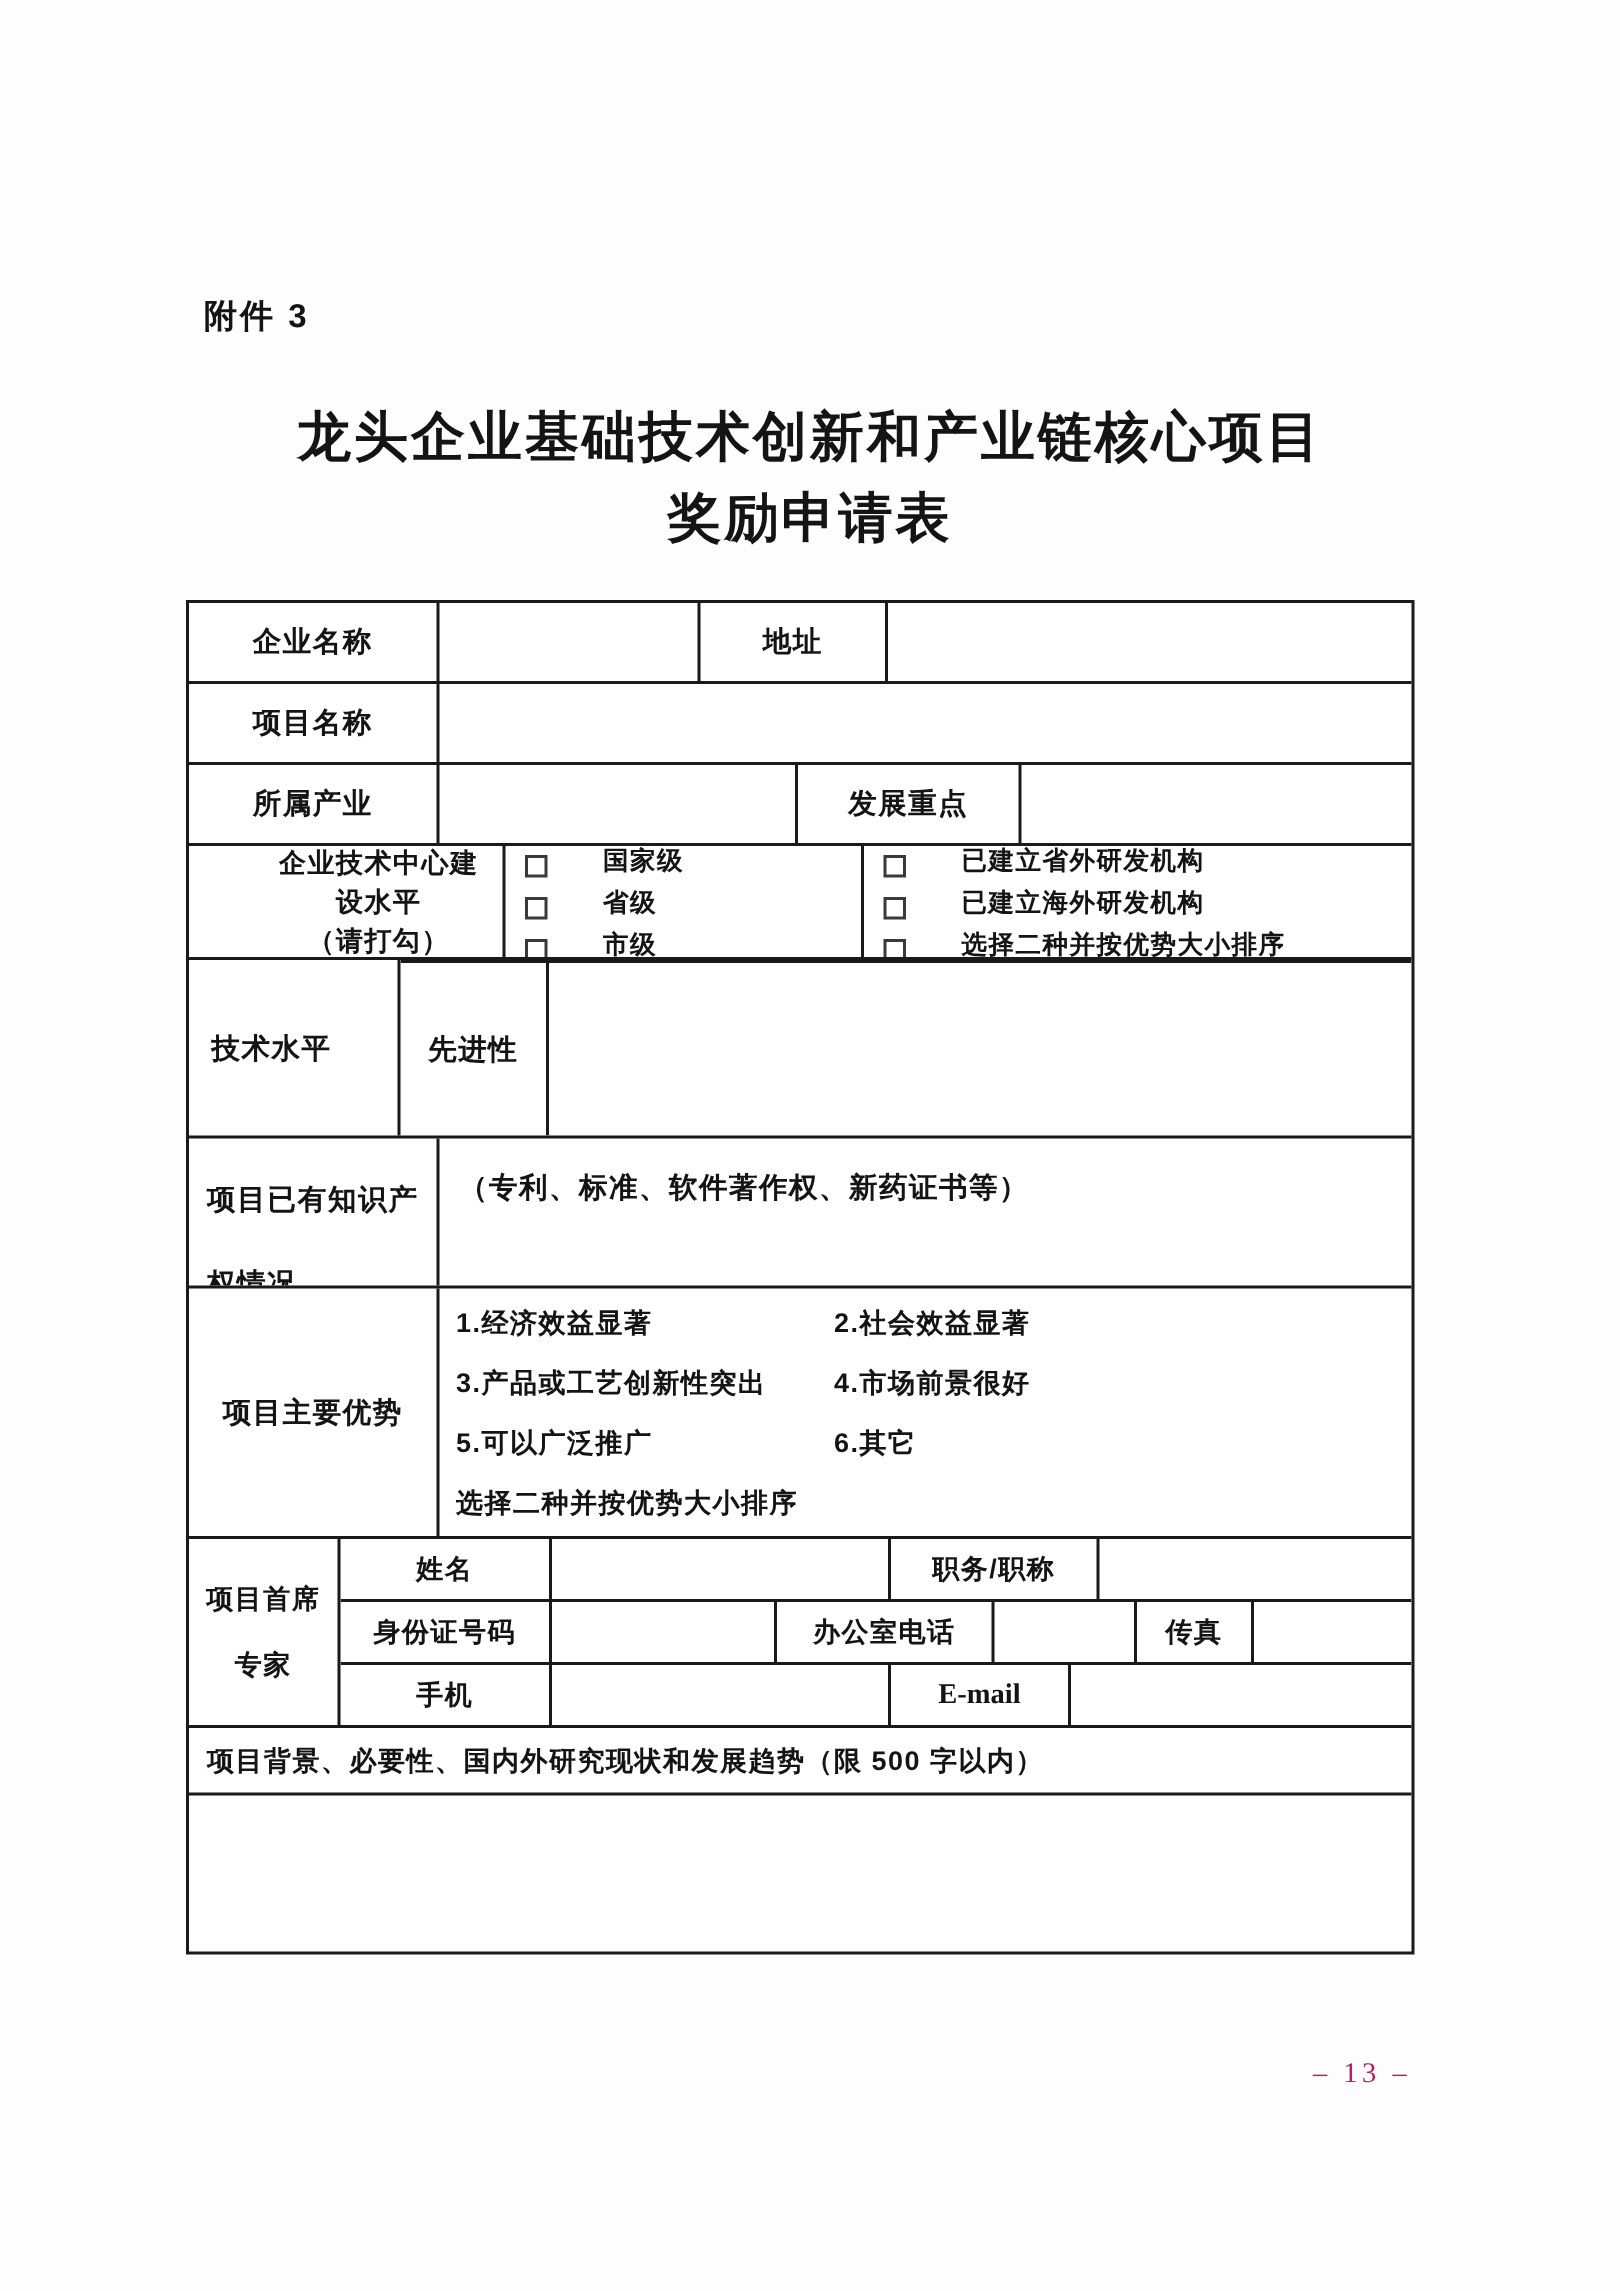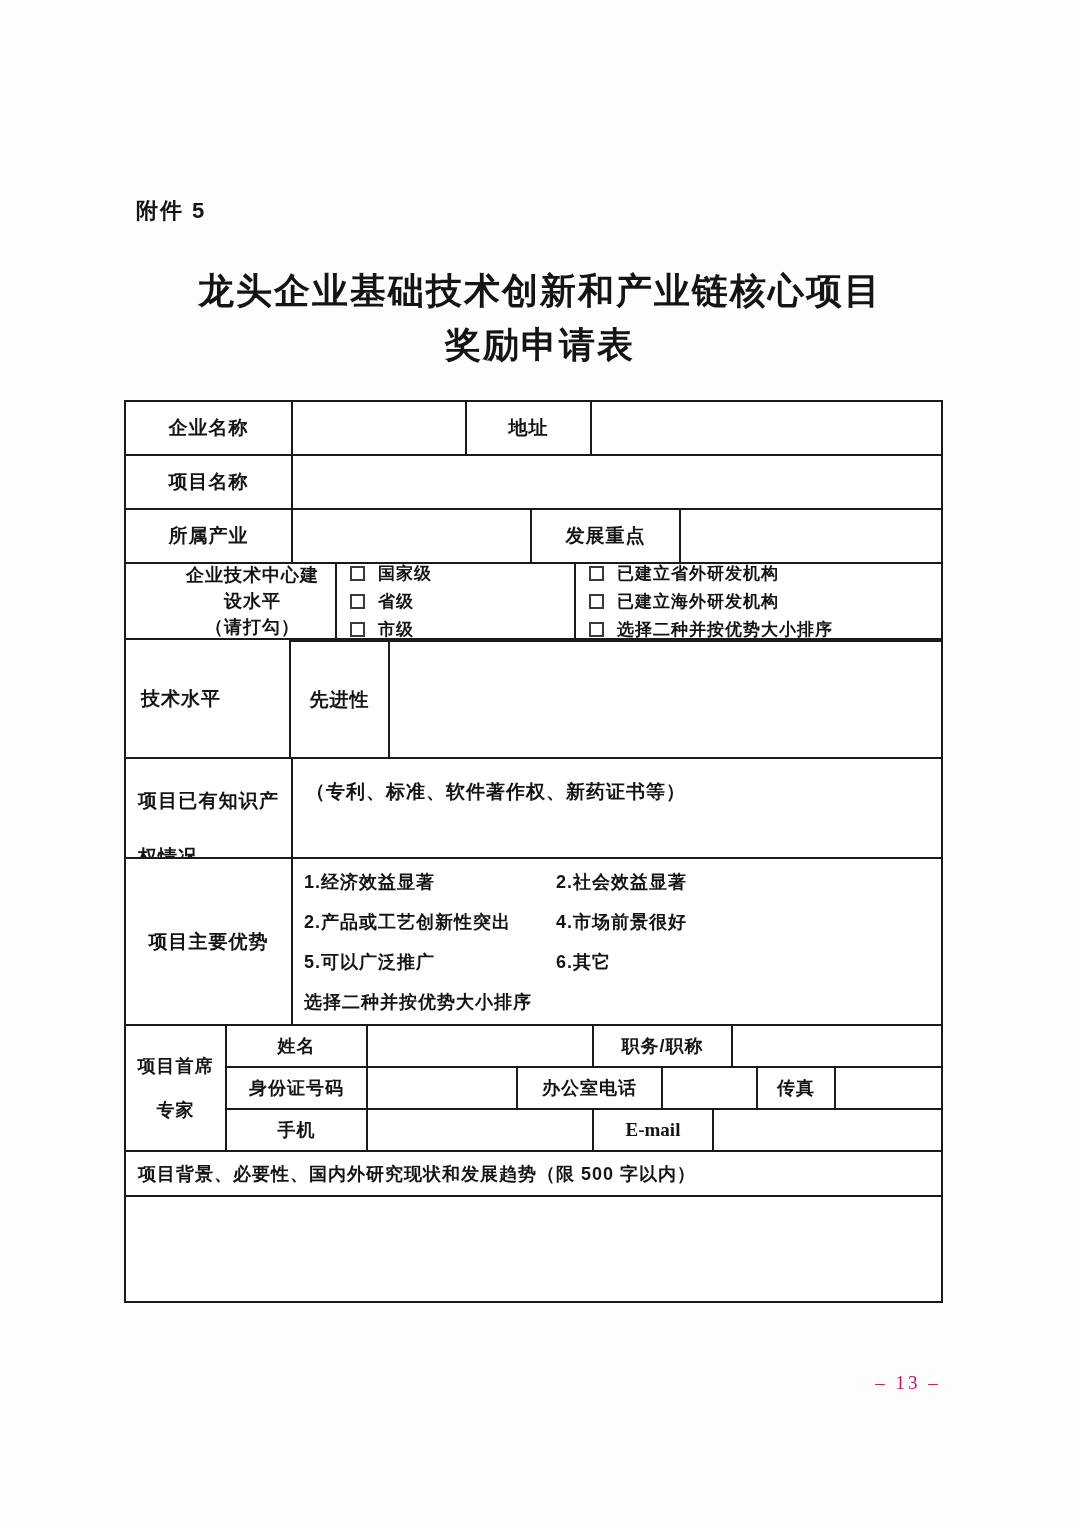--- a/index.html
+++ b/index.html
@@ -30,21 +30,21 @@
   .c.cfirst{border-left:none;}
   .fill{flex:1 1 auto;}
   .pre{white-space:pre-line; text-align:center; line-height:26px;}
   .stack{flex-direction:column; align-items:stretch; padding:0;}
   .srow{display:flex; align-items:stretch; border-top:2px solid #1a1a1a; flex:1 1 auto;}
   .srow.sfirst{border-top:none;}
   .chks{
     flex-direction:column; align-items:flex-start; justify-content:center;
     padding-left:13px; gap:5px; font-size:17px;
   }
-  .chk-line{display:flex; align-items:center;}
+  .chk-line{display:flex; align-items:flex-end;gap:24px;}
   .chk-box{
     width:11px; height:11px; border:2px solid #3a3a3a; display:inline-block;
     margin-right:13px; flex:0 0 auto;
   }
   .lleft{justify-content:flex-start; padding-left:15px; text-align:left;}
   .iplabel{
     display:block; padding:14px 12px 0 12px; text-align:justify; line-height:56px;
   }
   .iphint{
     align-items:flex-start; justify-content:flex-start; padding:20px 0 0 13px;
@@ -61,21 +61,21 @@
     position:absolute; left:858px; top:1372px; width:100px; text-align:center;
     font-family:"Liberation Serif", serif; font-size:19px; letter-spacing:3px;
     color:#be185d;
   }
 </style>
 </head>
 <body>
 
 <div class="doc">
 
-  <div class="attach">附件 5</div>
+  <div class="attach">附件 3</div>
 
   <div class="title">
     <div>龙头企业基础技术创新和产业链核心项目</div>
     <div>奖励申请表</div>
   </div>
 
   <div class="ftable">
 
     <div class="trow rfirst" style="height:52px;">
       <div class="c cfirst" style="width:165px;">企业名称</div>
@@ -124,40 +124,40 @@
           <span>已建立海外研发机构</span>
         </div>
         <div class="chk-line">
           <span class="chk-box"></span>
           <span>选择二种并按优势大小排序</span>
         </div>
       </div>
     </div>
 
     <div class="trow" style="height:117px;">
-      <div class="c cfirst lleft" style="width:163px;">技术水平</div>
+      <div class="c cfirst lleft" style="width:139px;">技术水平</div>
       <div class="c fill stack">
         <div class="srow">
           <div class="c cfirst" style="width:97px;">先进性</div>
           <div class="c fill"></div>
         </div>
       </div>
     </div>
 
     <div class="trow" style="height:98px;">
       <div class="c cfirst iplabel" style="width:165px;">项目已有知识产权情况</div>
       <div class="c fill iphint">（专利、标准、软件著作权、新药证书等）</div>
     </div>
 
     <div class="trow" style="height:165px;">
       <div class="c cfirst" style="width:165px;">项目主要优势</div>
       <div class="c fill adv" style="display:grid;">
         <div>1.经济效益显著</div>
         <div>2.社会效益显著</div>
-        <div>2.产品或工艺创新性突出</div>
+        <div>3.产品或工艺创新性突出</div>
         <div>4.市场前景很好</div>
         <div>5.可以广泛推广</div>
         <div>6.其它</div>
         <div class="span2">选择二种并按优势大小排序</div>
       </div>
     </div>
 
     <div class="trow" style="height:124px;">
       <div class="c cfirst pre" style="width:99px; font-size:18px; line-height:44px;">项目首席
 专家</div>

